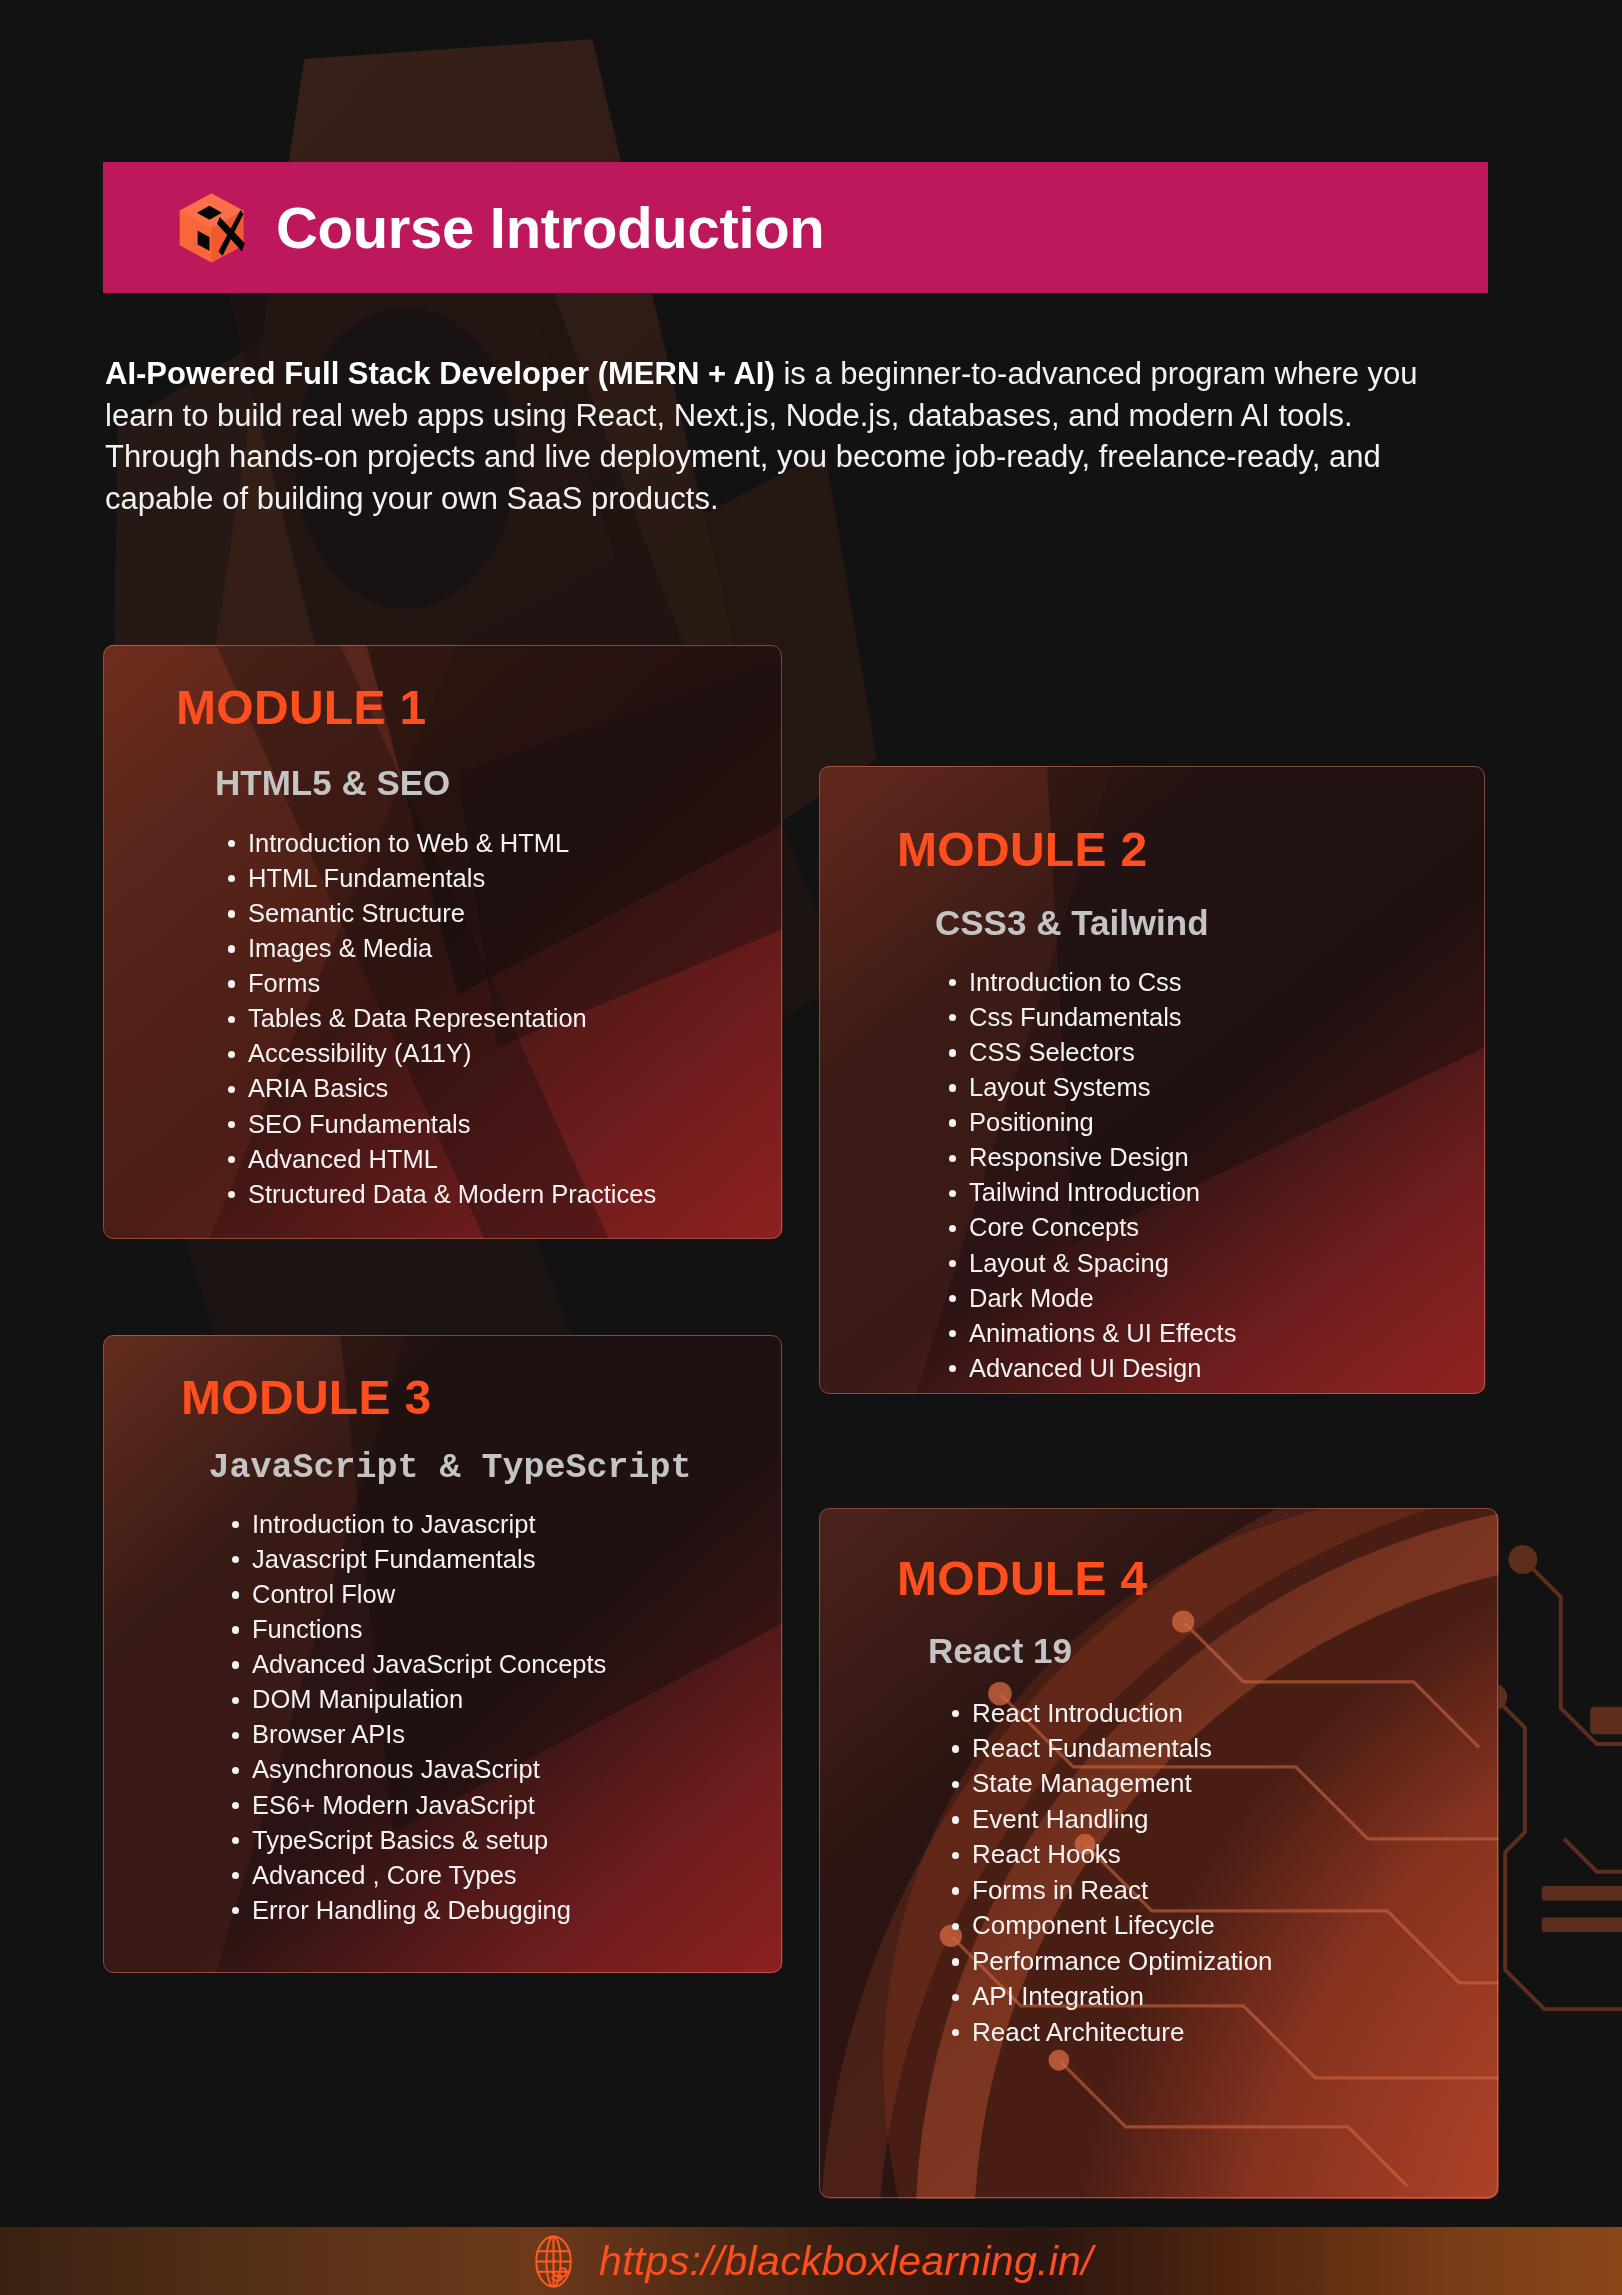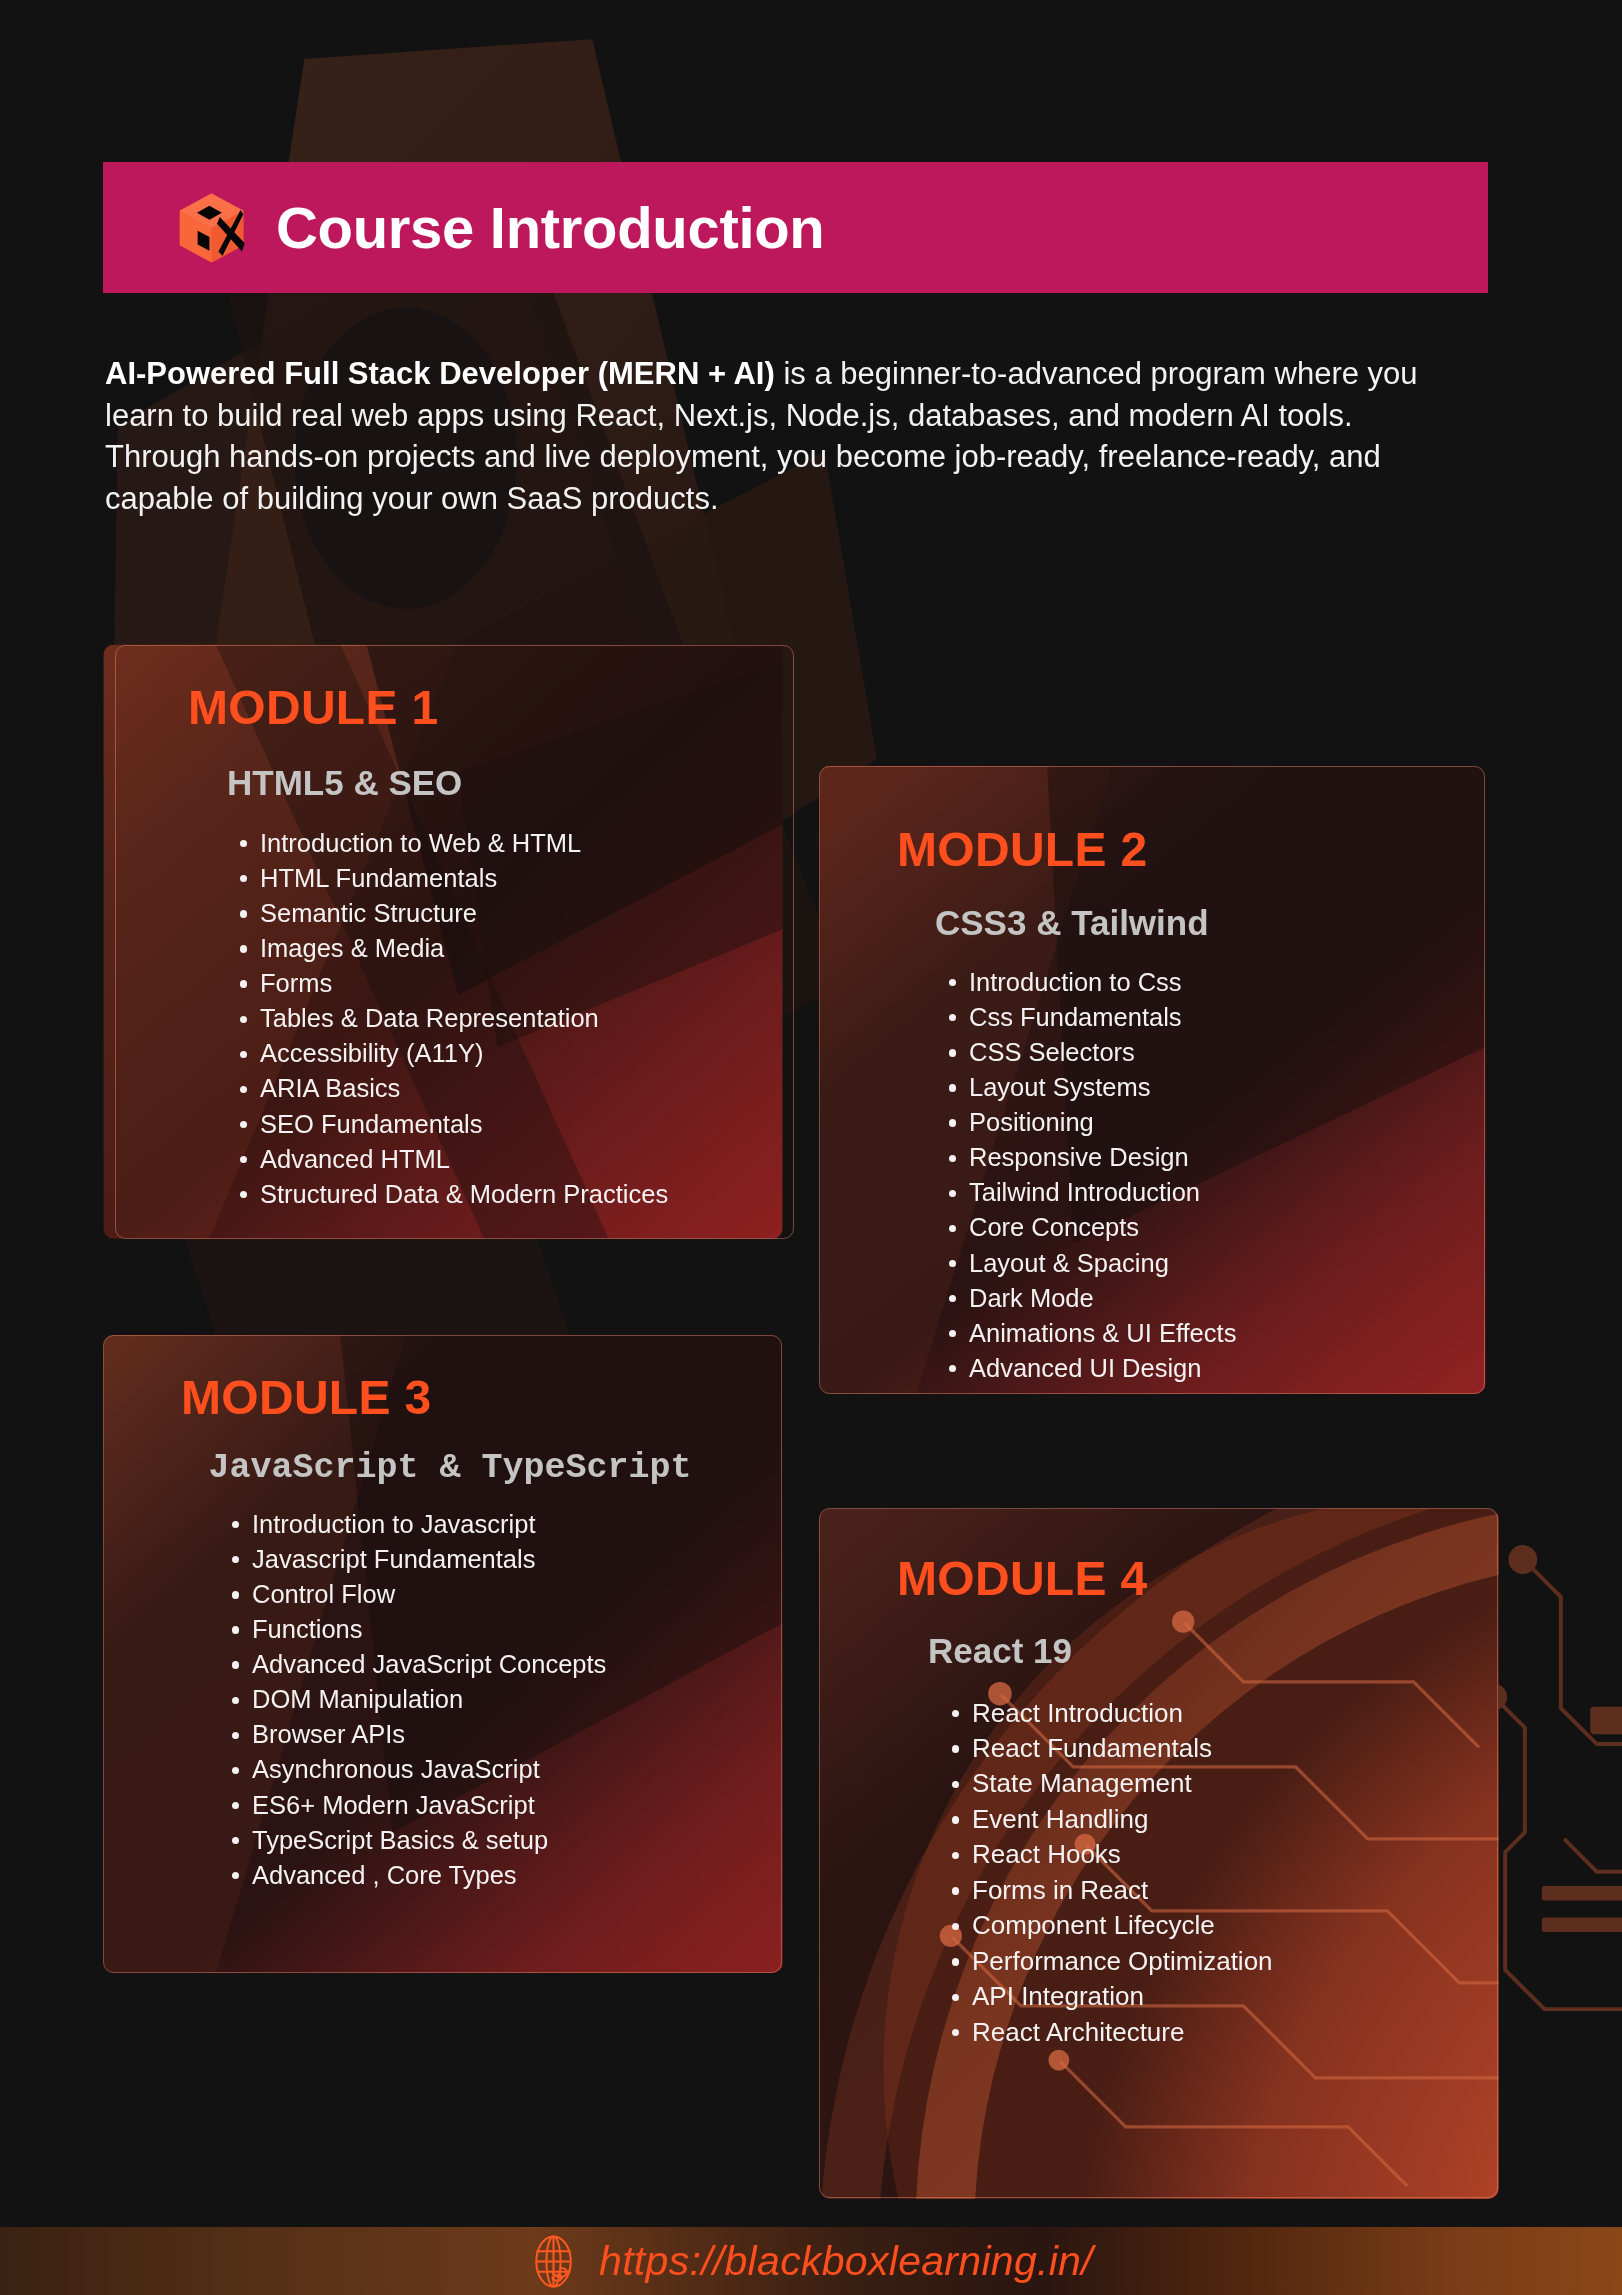--- a/index.html
+++ b/index.html
@@ -77,21 +77,21 @@
   }
   .topic-item::before{
     content:"";
     position:absolute; left:5.2px; top:50%;
     width:7.2px; height:7.2px; margin-top:-3.3px;
     border-radius:50%;
     background:#f4f2f2;
   }
 
   
-  #card-1{ left:103px; top:645px; width:679px; height:594px;margin-left:12px; }
+  #card-1{ left:103px; top:645px; width:679px; height:594px; }
   #card-1 .card-inner{ padding:38px 0 0 72px; }
   #card-1 .mod-sub{ margin:33px 0 0 39px; }
   #card-1 .topic-list{ margin:26px 0 0 47px; }
 
   
   #card-2{ left:819px; top:766px; width:666px; height:628px; }
   #card-2 .card-inner{ padding:59px 0 0 77px; }
   #card-2 .mod-sub{ margin:31px 0 0 38px; }
   #card-2 .topic-list{ margin:25px 0 0 47px; }
 
@@ -324,20 +324,21 @@
       <li class="topic-item">Javascript Fundamentals</li>
       <li class="topic-item">Control Flow</li>
       <li class="topic-item"> Functions</li>
       <li class="topic-item">Advanced JavaScript Concepts</li>
       <li class="topic-item">DOM Manipulation</li>
       <li class="topic-item">Browser APIs</li>
       <li class="topic-item">Asynchronous JavaScript</li>
       <li class="topic-item">ES6+ Modern JavaScript</li>
       <li class="topic-item">TypeScript Basics &amp; setup</li>
       <li class="topic-item">Advanced , Core Types</li>
+      <li class="topic-item">Error Handling &amp; Debugging</li>
     </ul>
   </div>
 </div>
 
 <div class="card" id="card-4">
   <div class="card-inner">
     <div class="mod-num">MODULE 4</div>
     <div class="mod-sub">React 19</div>
     <ul class="topic-list">
       <li class="topic-item">React Introduction</li>

